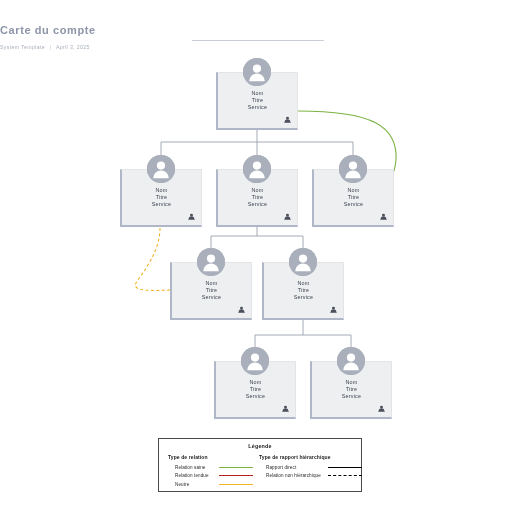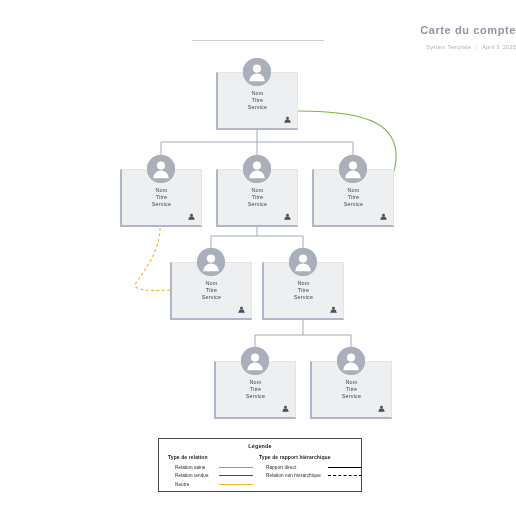--- a/index.html
+++ b/index.html
@@ -6,21 +6,21 @@
   body{
     width:516px;height:516px;
     background:#ffffff;
     font-family:"Liberation Sans", sans-serif;
     overflow:hidden;
     position:relative;
   }
   #root{position:relative;width:516px;height:516px;}
 
   
-  .header{position:absolute;left:0;top:24px;width:516px;text-align:right;}
+  .header{position:absolute;left:0;top:24px;width:516px;text-align:left;}
   .doc-title{
     font-size:11px;font-weight:bold;color:#8d95a8;letter-spacing:.6px;
     line-height:13px;
   }
   .title-rule{
     width:132px;height:1px;background:#c9ced8;margin:3px auto 0 auto;
   }
   .doc-subtitle{
     margin-top:3px;font-size:5.2px;color:#a7adb9;letter-spacing:.35px;
   }

